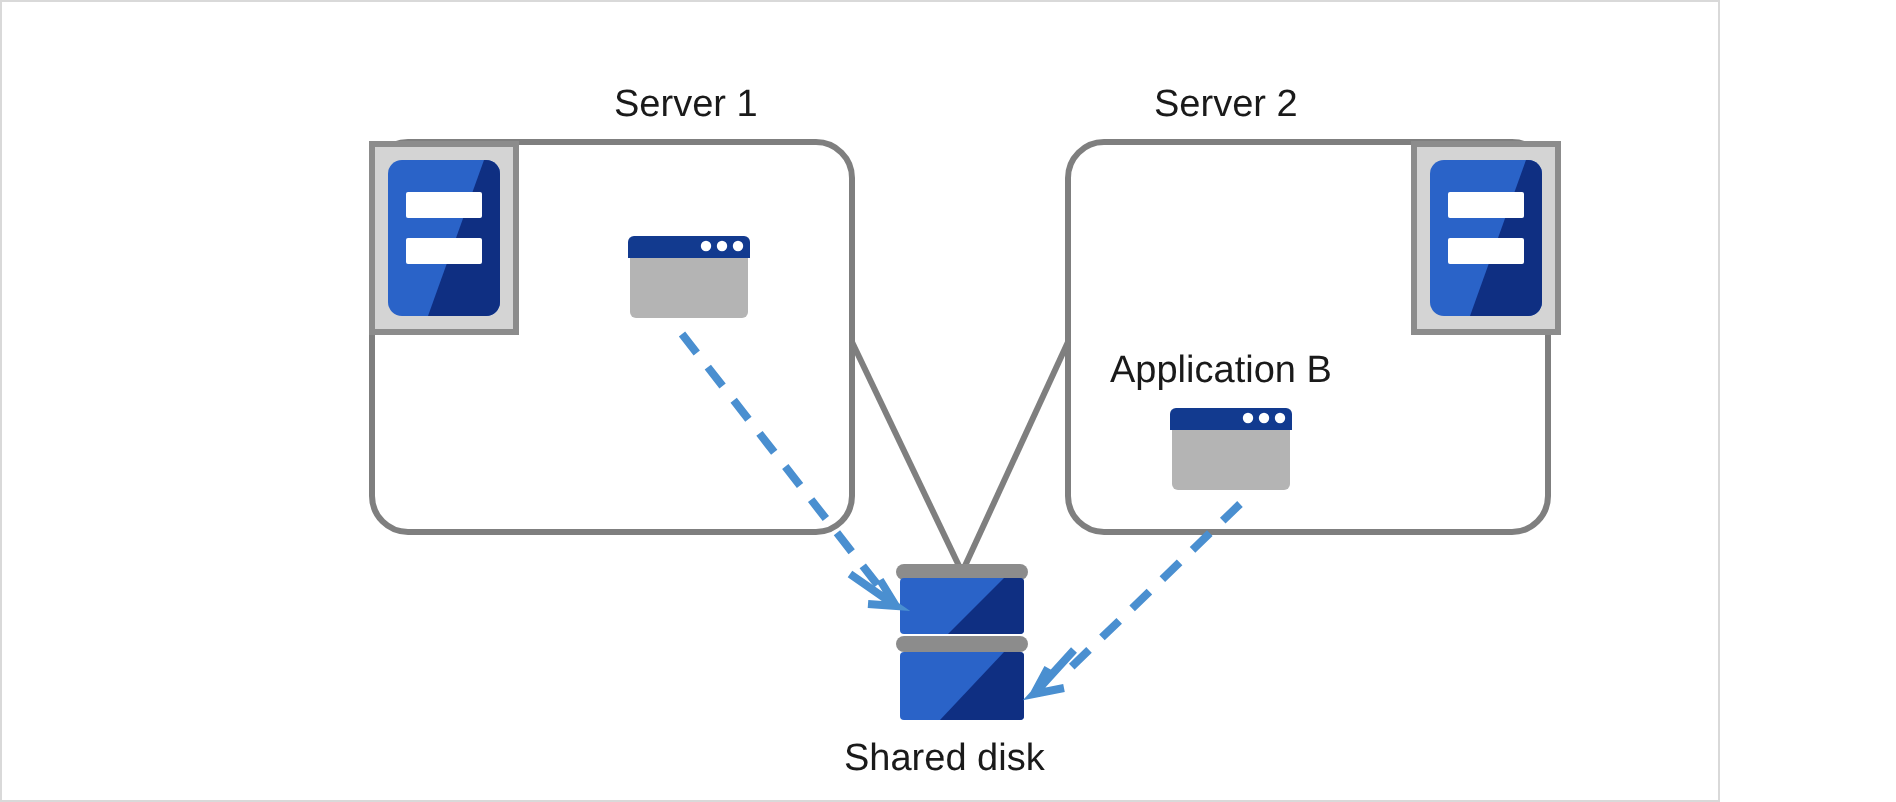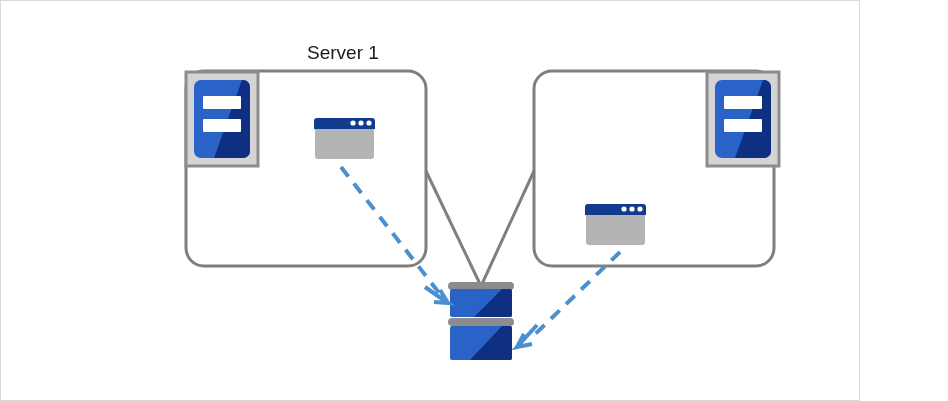--- a/index.html
+++ b/index.html
@@ -136,17 +136,20 @@
 
     <g>
       <path d="M 619 251 L 529 338" fill="none" stroke="#4a8fd0" stroke-width="4" stroke-dasharray="12 9" stroke-linecap="butt"></path>
       <path d="M 536 324 L 516 346 L 531 343 M 516 346 L 523 333" fill="none" stroke="#4a8fd0" stroke-width="4" stroke-linejoin="miter" stroke-linecap="butt"></path>
     </g>
 
   </svg>
 
   <div class="label-text" id="server1-title">Server 1</div>
 
+  <div class="label-text" id="server2-title">Server 2</div>
 
 
+  <div class="label-text" id="app-b-title">Application B</div>
 
+  <div class="label-text" id="disk-title">Shared disk</div>
 
 </div>
 
 </body></html>

